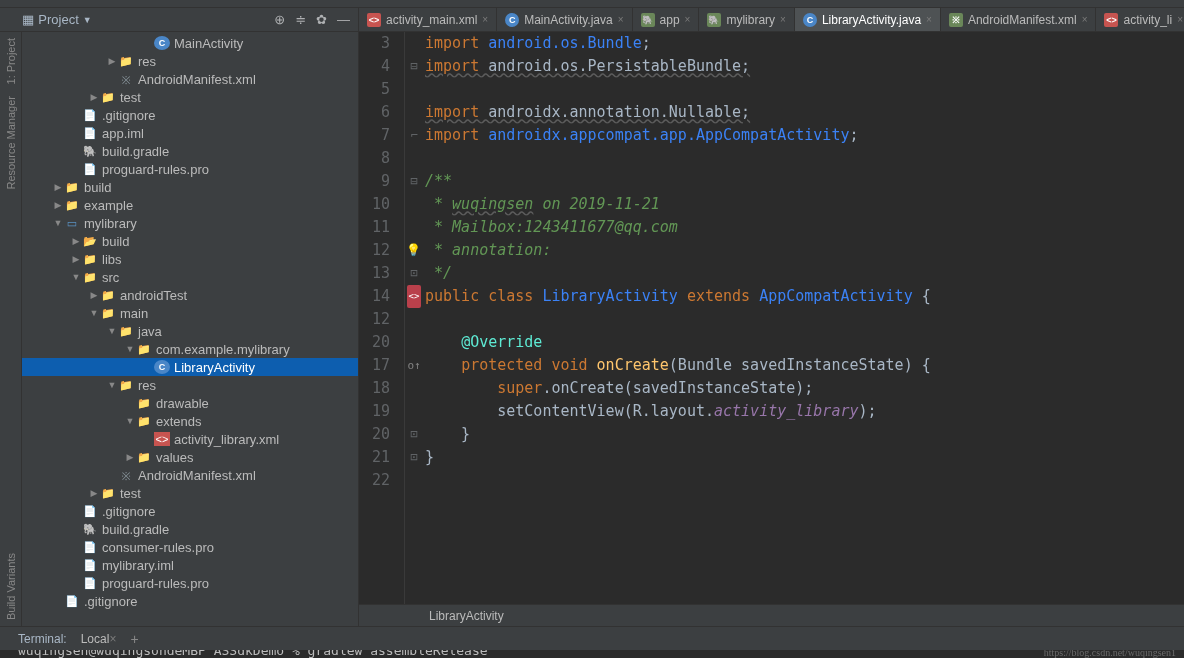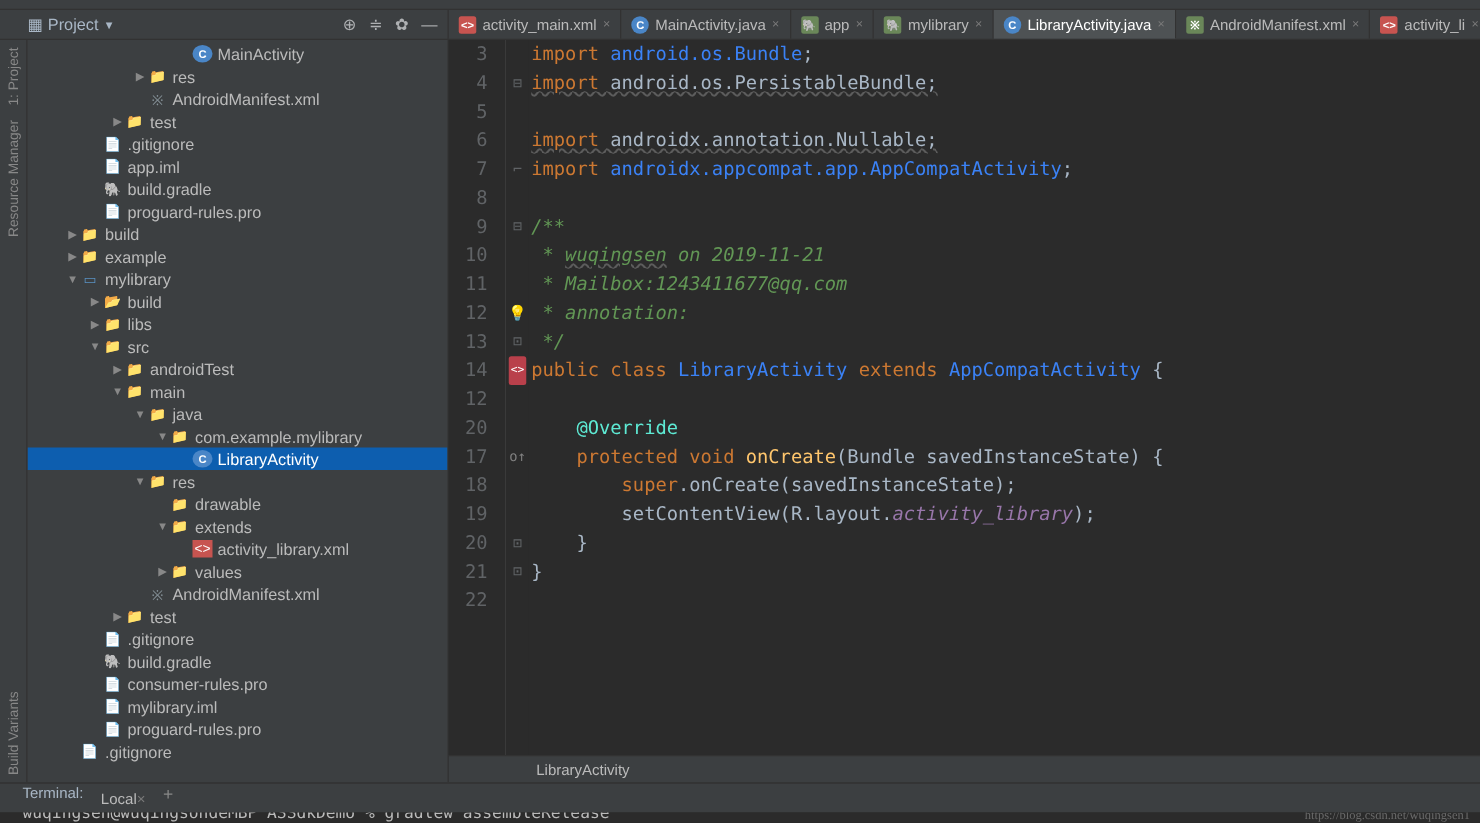--- a/index.html
+++ b/index.html
@@ -205,20 +205,21 @@
   align-items: center;
   padding-left: 70px;
   font-size: 12px;
   color: #bbbbbb;
 }
 .term-row {
   height: 24px;
   background: #3c3f41;
   border-top: 1px solid #323232;
   display: flex;
+  align-items: center;
   padding-left: 18px;
   font-size: 12px;
   gap: 14px;
 }
 .term-tab { color: #bbbbbb; display:flex; gap:0; align-items:center;}
 .term-add { color: #888; font-size:14px; }
 .term-content {
   height: 8px;
   background: #2b2b2b;
   font-family: Menlo, Consolas, monospace;

